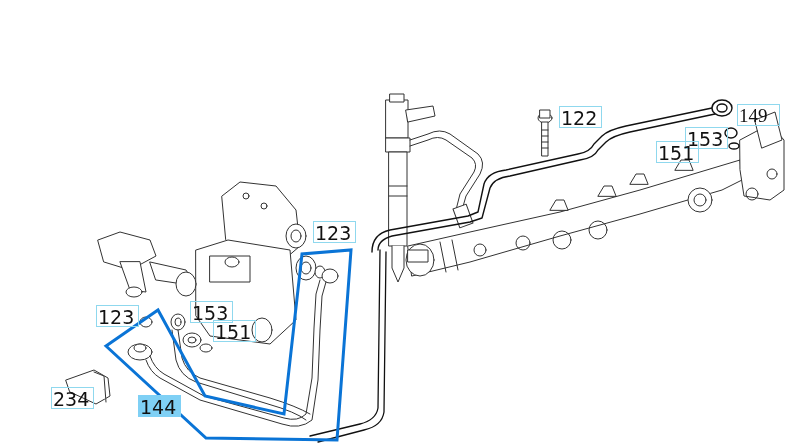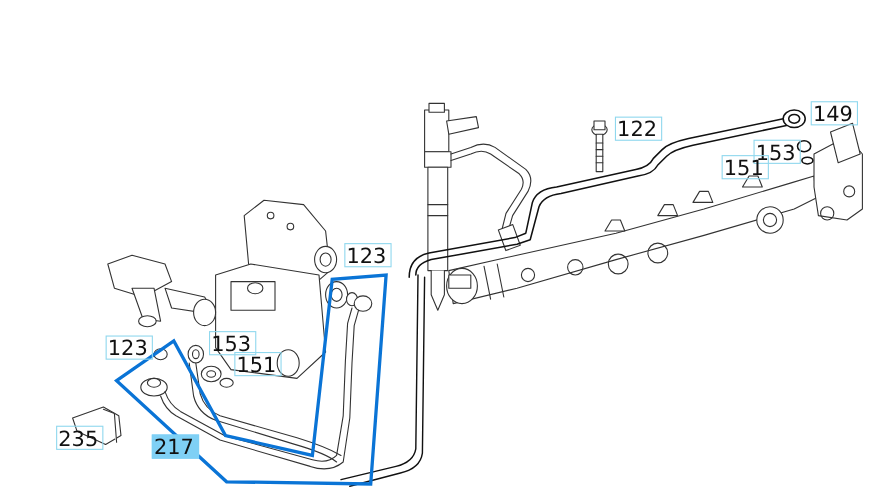--- a/index.html
+++ b/index.html
@@ -129,21 +129,21 @@
       <path d="M178 330 L182 358 Q186 372 200 378 L270 398 Q296 406 310 414"></path>
       <path d="M380 250 L378 408 Q376 420 360 424 L310 436" stroke="#111" stroke-width="1.3"></path>
       <path d="M386 252 L384 412 Q382 426 364 430 L318 442" stroke="#111" stroke-width="1.3"></path>
     </g>
   </g>
 
   <path d="M106 346 L158 310 L205 396 L284 414 L302 254 L351 250 L337 440 L206 438 Z" fill="none" stroke="#0a74d6" stroke-width="3" stroke-linejoin="miter"></path>
 </svg>
 
 <div class="callout" style="left:559px;top:106px;">122</div>
-<div class="callout" style="left:737px;top:92px;">149</div>
+<div class="callout" style="left:737px;top:104px;font-family:Liberation Serif, serif;">149</div>
 <div class="callout" style="left:685px;top:127px;">153</div>
 <div class="callout" style="left:656px;top:141px;">151</div>
 <div class="callout" style="left:313px;top:221px;">123</div>
 <div class="callout" style="left:96px;top:305px;">123</div>
 <div class="callout" style="left:190px;top:301px;">153</div>
 <div class="callout" style="left:213px;top:320px;">151</div>
-<div class="callout" style="left:51px;top:387px;">235</div>
-<div class="callout selected" style="left:138px;top:395px;">217</div>
+<div class="callout" style="left:51px;top:387px;">234</div>
+<div class="callout selected" style="left:138px;top:395px;">144</div>
 
 </body></html>

